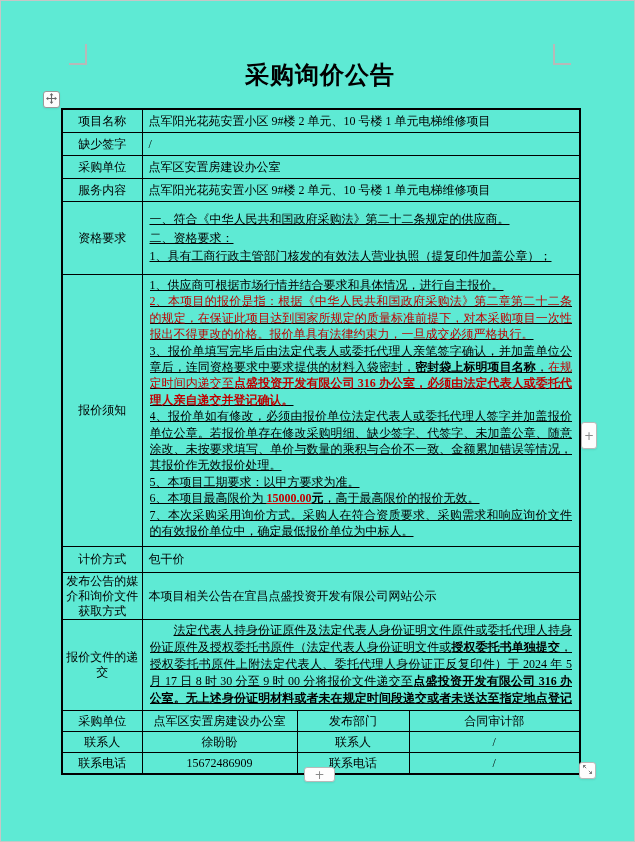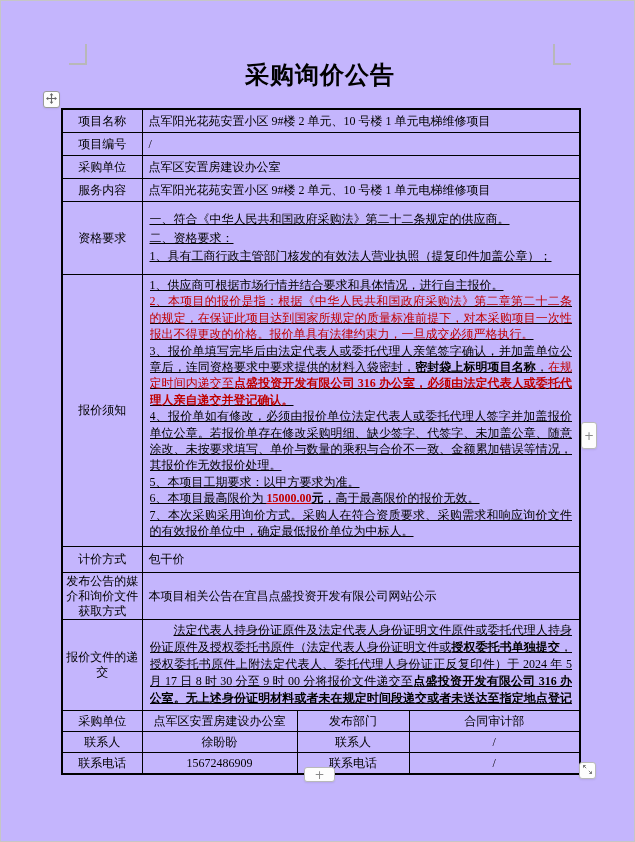--- a/index.html
+++ b/index.html
@@ -1,19 +1,19 @@
 <!DOCTYPE html>
 <html><head>
 <meta charset="utf-8">
 <style>
   html,body { margin:0; padding:0; background:#ffffff; }
   body { width:635px; height:842px; overflow:hidden; }
   .window {
     position:relative; width:633px; height:840px;
-    border:1px solid #c6c6c6; background:#c4b5fd; overflow:hidden;
+    border:1px solid #c6c6c6; background:#5eead4; overflow:hidden;
     font-family:"Liberation Serif","DejaVu Serif",serif; color:#000;
   }
   
   .crop { position:absolute; width:16px; height:19px; }
   .crop-tl { left:68px; top:43px; border-right:2px solid #b8b8b8; border-bottom:2px solid #b8b8b8; }
   .crop-tr { left:552px; top:43px; border-left:2px solid #b8b8b8; border-bottom:2px solid #b8b8b8; }
 
   .title {
     position:absolute; left:60px; top:58px; width:518px; margin:0;
     text-align:center; font-size:24px; font-weight:700; letter-spacing:1px;
@@ -82,21 +82,21 @@
         <col style="width:155px">
         <col style="width:112px">
         <col style="width:171px">
       </colgroup>
     <tbody>
       <tr class="r-info">
         <td class="label">项目名称</td>
         <td colspan="3">点军阳光花苑安置小区 9#楼 2 单元、10 号楼 1 单元电梯维修项目</td>
       </tr>
       <tr class="r-info">
-        <td class="label">项目编号</td>
+        <td class="label">缺少签字</td>
         <td colspan="3">/</td>
       </tr>
       <tr class="r-info">
         <td class="label">采购单位</td>
         <td colspan="3">点军区安置房建设办公室</td>
       </tr>
       <tr class="r-info">
         <td class="label">服务内容</td>
         <td colspan="3">点军阳光花苑安置小区 9#楼 2 单元、10 号楼 1 单元电梯维修项目</td>
       </tr>

